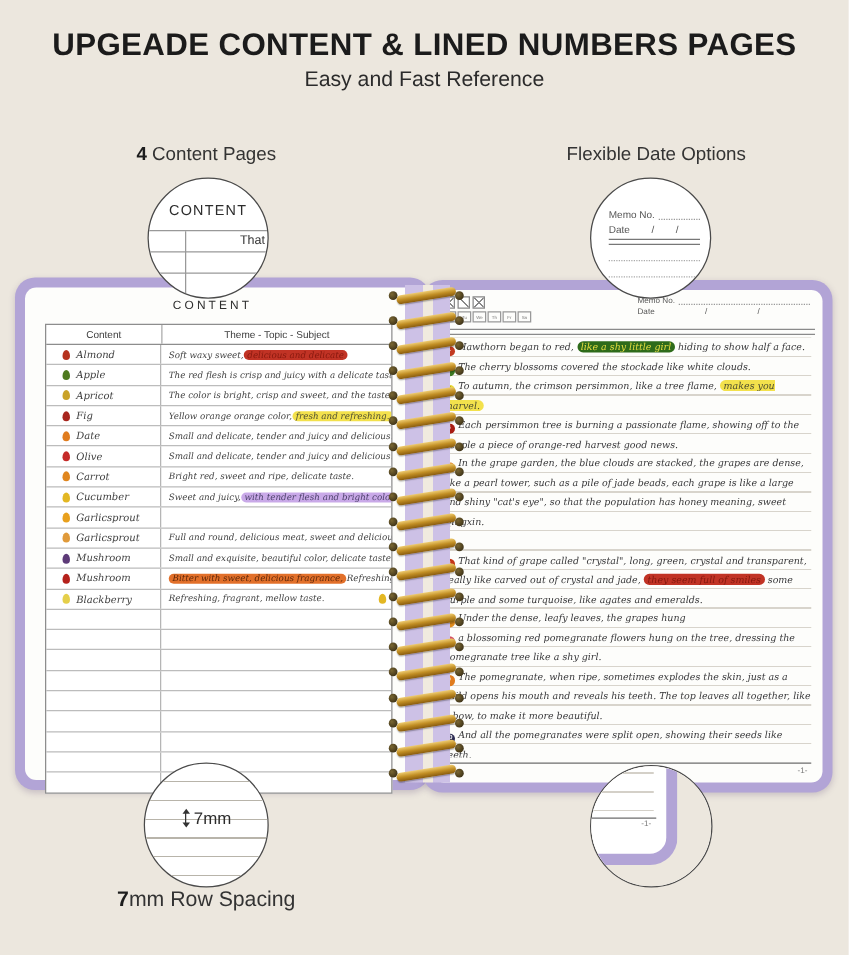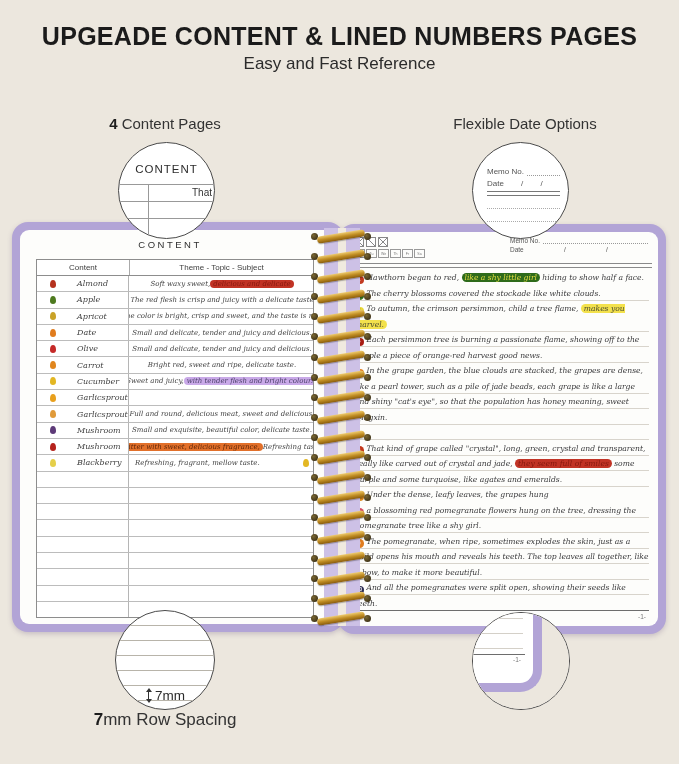--- a/index.html
+++ b/index.html
@@ -38,22 +38,22 @@
   .coil .dot.l{left:1px;}.coil .dot.r{right:1px;}
 
   
   .lp-title{position:absolute;top:9px;left:0;width:300px;text-align:center;font-size:9.5px;letter-spacing:2.5px;color:#2e2e2e;}
   .ctable{position:absolute;left:16px;top:29px;width:276px;border:1px solid #8d8d8d;background:#fff;}
   .thead{display:flex;height:15px;border-bottom:1px solid #8d8d8d;font-size:8px;color:#3c3c3c;}
   .thead .h1{width:92px;border-right:1px solid #aaa;display:flex;align-items:center;justify-content:center;}
   .thead .h2{flex:1;display:flex;align-items:center;justify-content:center;}
   .trow{display:flex;height:15.3px;border-top:1px solid #bcbcbc;}
   .trow:first-of-type{border-top:none;}
-  .trow .c1{width:92px;border-right:1px solid #b5b5b5;display:flex;align-items:center;gap:21px;padding-left:13px;box-sizing:border-box;}
-  .trow .c2{flex:1;display:flex;align-items:center;padding:0 4px 0 6px;white-space:nowrap;overflow:hidden;justify-content:center;}
+  .trow .c1{width:92px;border-right:1px solid #b5b5b5;display:flex;align-items:center;gap:5px;padding-left:13px;box-sizing:border-box;}
+  .trow .c2{flex:1;display:flex;align-items:center;padding:0 4px 0 6px;white-space:nowrap;overflow:hidden;}
   .fname{font-family:"DejaVu Serif",serif;font-style:italic;font-size:8px;color:#3f3f3f;}
   .fdesc{font-family:"DejaVu Serif",serif;font-style:italic;font-size:7px;color:#3f3f3f;}
   .fruit-icon{display:inline-block;width:6px;height:8px;border-radius:50% 50% 50% 50%/60% 60% 40% 40%;flex:0 0 auto;}
   .trail-icon{margin-left:auto;}
   .hl{border-radius:6px;padding:0 3px;}
   .hl-redpill{background:#c13325;color:#86180e;}
   .hl-yellow{background:#f3e14c;color:#4c4c30;}
   .hl-purple{background:#c9a9e8;color:#4a3f68;}
   .hl-orange{background:#e2702a;color:#5f2709;}
   .hl-greenpill{background:#2e6b1a;color:#e4dc41;margin-top:12px;}
@@ -95,21 +95,21 @@
 
   .ctr-inner{position:absolute;left:14px;right:8px;top:24px;font-size:8px;color:#555;}
   .ctr-memo{display:flex;align-items:flex-end;gap:3px;}
   .ctr-fill{flex:1;border-bottom:1px dotted #999;height:8px;}
   .ctr-date{display:flex;align-items:flex-end;margin-top:3px;}
   .ctr-date .sp{flex:1;}
   .ctr-dbl{margin-top:3px;height:3px;border-top:1px solid #777;border-bottom:1px solid #777;}
   .ctr-dot{margin-top:12px;border-bottom:1px dotted #aaa;}
 
   .cbl-lines{position:absolute;inset:0;background:repeating-linear-gradient(180deg,transparent 0 14px,#b8b4aa 14px 15px);}
-  .cbl-center{position:absolute;left:0;top:36px;width:100%;display:flex;align-items:flex-start;justify-content:center;gap:3px;margin-top:41px;}
+  .cbl-center{position:absolute;left:0;top:36px;width:100%;display:flex;align-items:flex-start;justify-content:center;gap:3px;}
   .arrow-v{position:relative;width:7px;height:15px;}
   .arrow-v .stem{position:absolute;left:3px;top:2px;bottom:2px;width:1px;background:#333;}
   .arrow-v:before{content:"";position:absolute;left:1px;top:0;border-left:3px solid transparent;border-right:3px solid transparent;border-bottom:4px solid #333;}
   .arrow-v:after{content:"";position:absolute;left:1px;bottom:0;border-left:3px solid transparent;border-right:3px solid transparent;border-top:4px solid #333;}
   .cbl-measure{font-size:13.5px;color:#2b2b2b;font-weight:400;}
 
   .cbr-bg{position:absolute;inset:0;background:#ece7de;}
   .cbr-page{position:absolute;left:-25px;top:-25px;width:85px;height:95px;background:#fff;
     border-right:9px solid #b2a4d6;border-bottom:9px solid #b2a4d6;border-bottom-right-radius:22px;
     }
@@ -157,20 +157,30 @@
                   <span>The red flesh is crisp and juicy with a delicate taste</span>
                 </div>
               </div>
               <div class="trow">
                 <div class="c1">
                   <span class="fruit-icon" style="background: rgb(201, 162, 39);"></span>
                   <span class="fname">Apricot</span>
                 </div>
                 <div class="c2 fdesc">
                   <span>The color is bright, crisp and sweet, and the taste is rich</span>
+                </div>
+              </div>
+              <div class="trow">
+                <div class="c1">
+                  <span class="fruit-icon" style="background: rgb(168, 37, 29);"></span>
+                  <span class="fname">Fig</span>
+                </div>
+                <div class="c2 fdesc">
+                  <span>Yellow orange orange color, </span>
+                  <span class="hl hl-yellow">fresh and refreshing.</span>
                 </div>
               </div>
               <div class="trow">
                 <div class="c1">
                   <span class="fruit-icon" style="background: rgb(224, 124, 30);"></span>
                   <span class="fname">Date</span>
                 </div>
                 <div class="c2 fdesc">
                   <span>Small and delicate, tender and juicy and delicious.</span>
                 </div>
@@ -316,21 +326,21 @@
             <span>/</span>
             <span class="sp"></span>
             <span>/</span>
             <span class="sp"></span>
           </div>
         </div>
         <div class="dbl-rule"></div>
         <div class="entries" id="entries">
             <div class="entry"><span class="badge" style="background: rgb(194, 58, 32);">1</span><span>Hawthorn began to red, </span><span class="hl hl-greenpill">like a shy little girl</span><span> hiding to show half a face.</span></div>
             <div class="entry"><span class="badge" style="background: rgb(61, 122, 34);">2</span><span>The cherry blossoms covered the stockade like white clouds.</span></div>
-            <div class="entry"><span class="badge" style="background: rgb(232, 216, 53); color: rgb(92, 84, 16);">3</span><span>To autumn, the crimson persimmon, child a tree flame, </span><span class="hl hl-yellow">makes you marvel.</span></div>
+            <div class="entry"><span class="badge" style="background: rgb(232, 216, 53); color: rgb(92, 84, 16);">3</span><span>To autumn, the crimson persimmon, like a tree flame, </span><span class="hl hl-yellow">makes you marvel.</span></div>
             <div class="entry"><span class="badge" style="background: rgb(168, 28, 18);">4</span><span>Each persimmon tree is burning a passionate flame, showing off to the people a piece of orange-red harvest good news.</span></div>
             <div class="entry"><span class="badge" style="background: rgb(223, 124, 32);">5</span><span>In the grape garden, the blue clouds are stacked, the grapes are dense, like a pearl tower, such as a pile of jade beads, each grape is like a large and shiny "cat's eye", so that the population has honey meaning, sweet Qingxin.</span></div>
             <div class="entry gap"><span class="badge" style="background: rgb(195, 54, 24);">6</span><span>That kind of grape called "crystal", long, green, crystal and transparent, really like carved out of crystal and jade, </span><span class="hl hl-redpill">they seem full of smiles</span><span> some purple and some turquoise, like agates and emeralds.</span></div>
             <div class="entry"><span class="badge" style="background: rgb(223, 140, 30);">7</span><span>Under the dense, leafy leaves, the grapes hung</span></div>
             <div class="entry"><span class="badge" style="background: rgb(212, 78, 98);">8</span><span>a blossoming red pomegranate flowers hung on the tree, dressing the pomegranate tree like a shy girl.</span></div>
             <div class="entry"><span class="badge" style="background: rgb(224, 124, 30);">9</span><span>The pomegranate, when ripe, sometimes explodes the skin, just as a child opens his mouth and reveals his teeth. The top leaves all together, like a bow, to make it more beautiful.</span></div>
             <div class="entry"><span class="badge" style="background: rgb(44, 44, 82);">10</span><span>And all the pomegranates were split open, showing their seeds like teeth.</span></div>
           </div>
         <div class="rp-bottom-line"></div>
         <div class="rp-pagenum">-1-</div>

